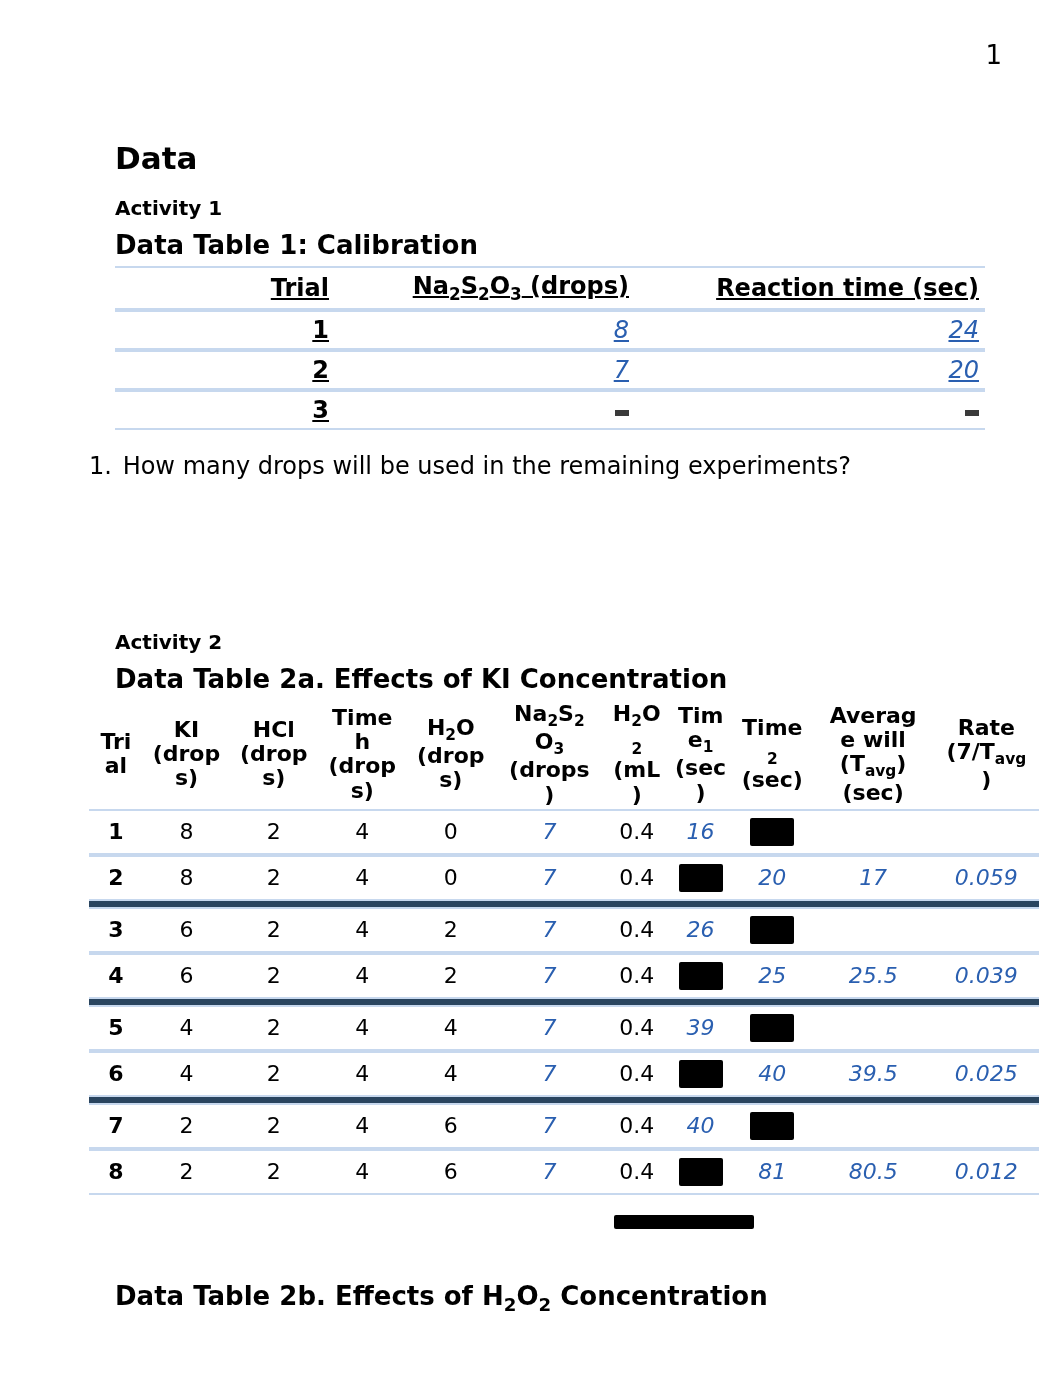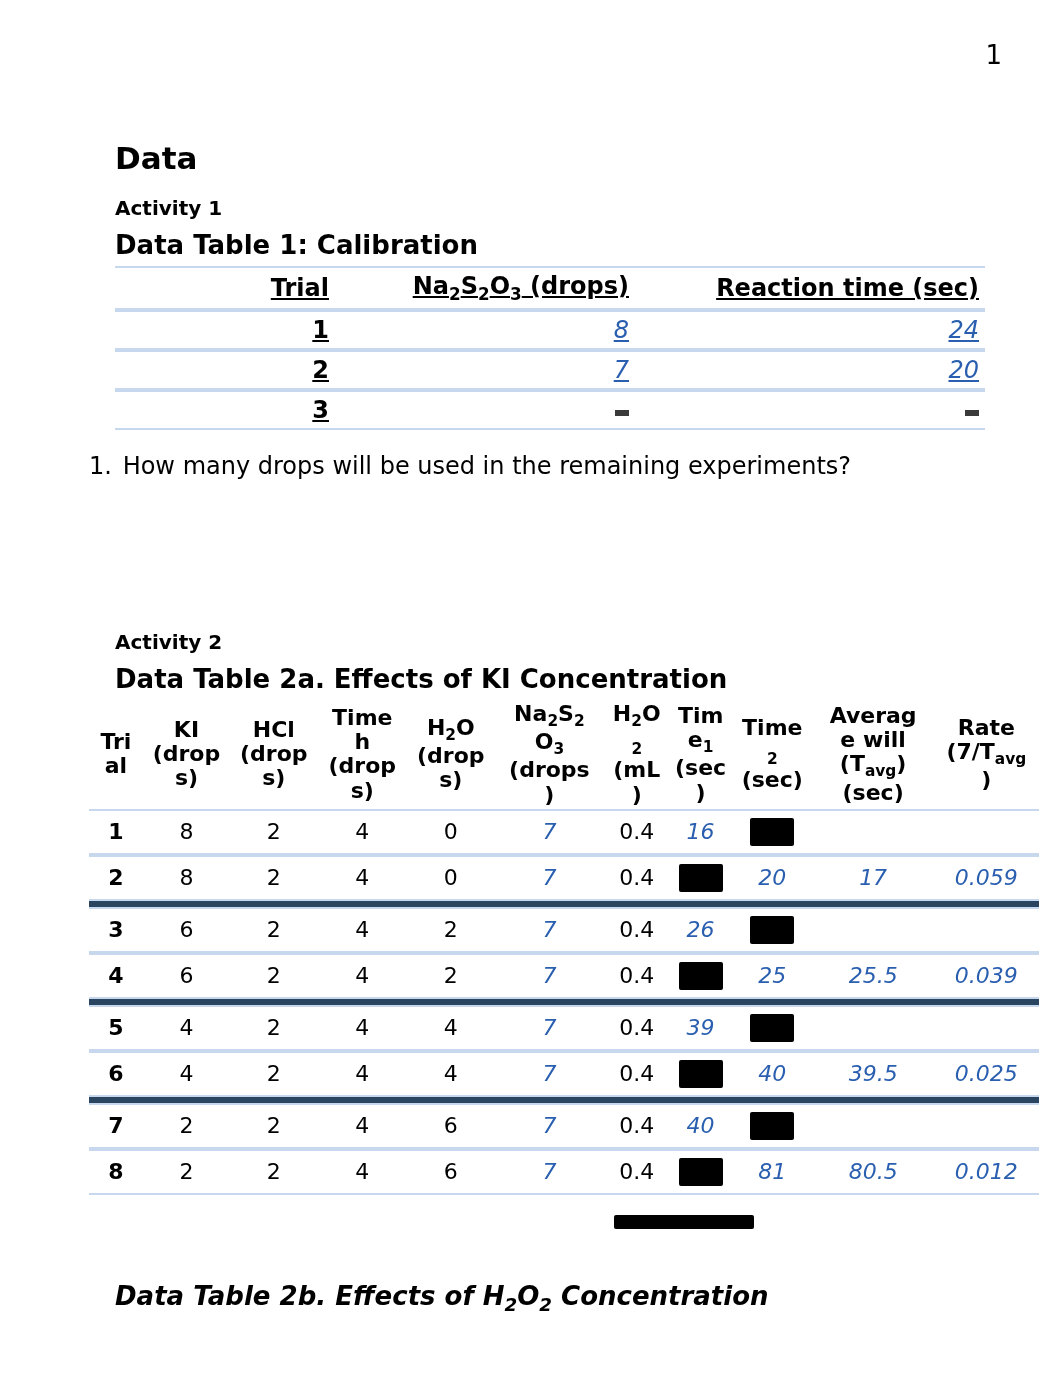--- a/index.html
+++ b/index.html
@@ -37,21 +37,20 @@
   h2.activity.second {
     margin-top: 150px;
   }
   h3.datatable {
     font-size: 26px;
     font-weight: bold;
     margin: 4px 0 6px 0;
   }
   h3.datatable.mt {
     margin-top: 40px;
-    font-style: italic;
   }
   .content {
     margin-left: 60px;
     margin-right: 0;
   }
   sub { font-size: 0.7em; vertical-align: sub; }
 
   
   table.t1 {
     border-collapse: separate;

